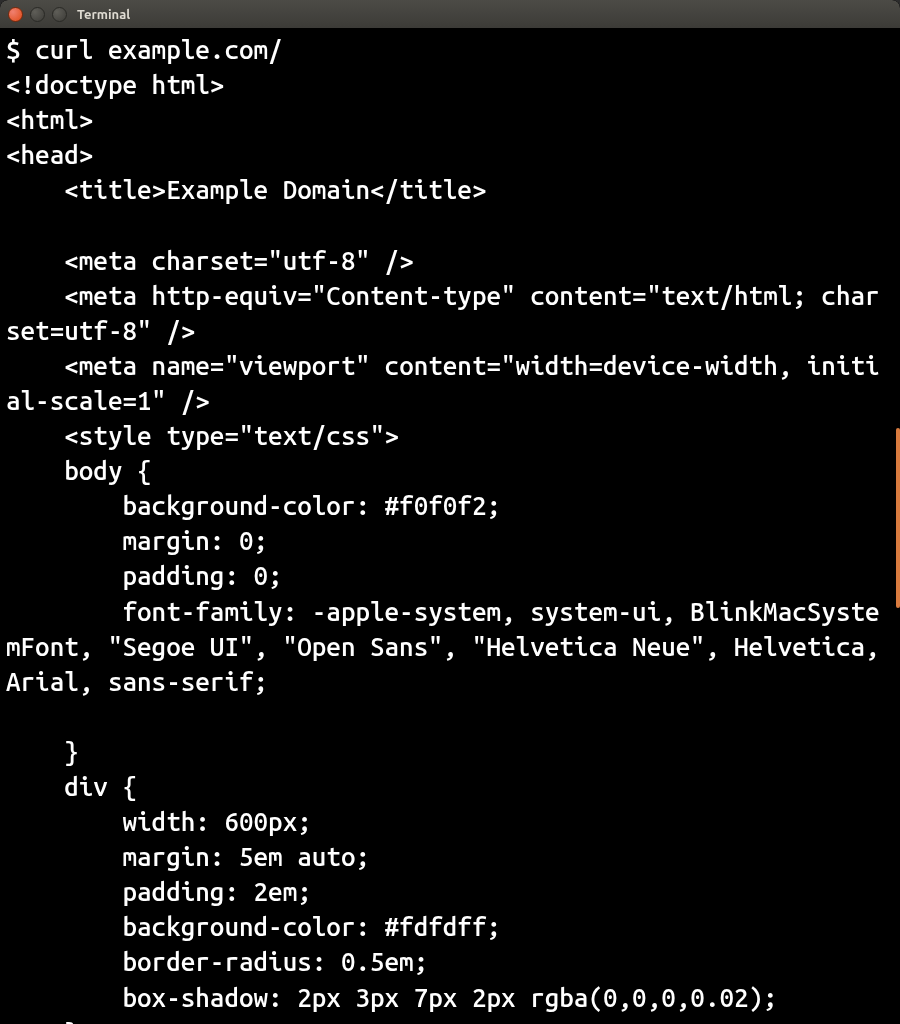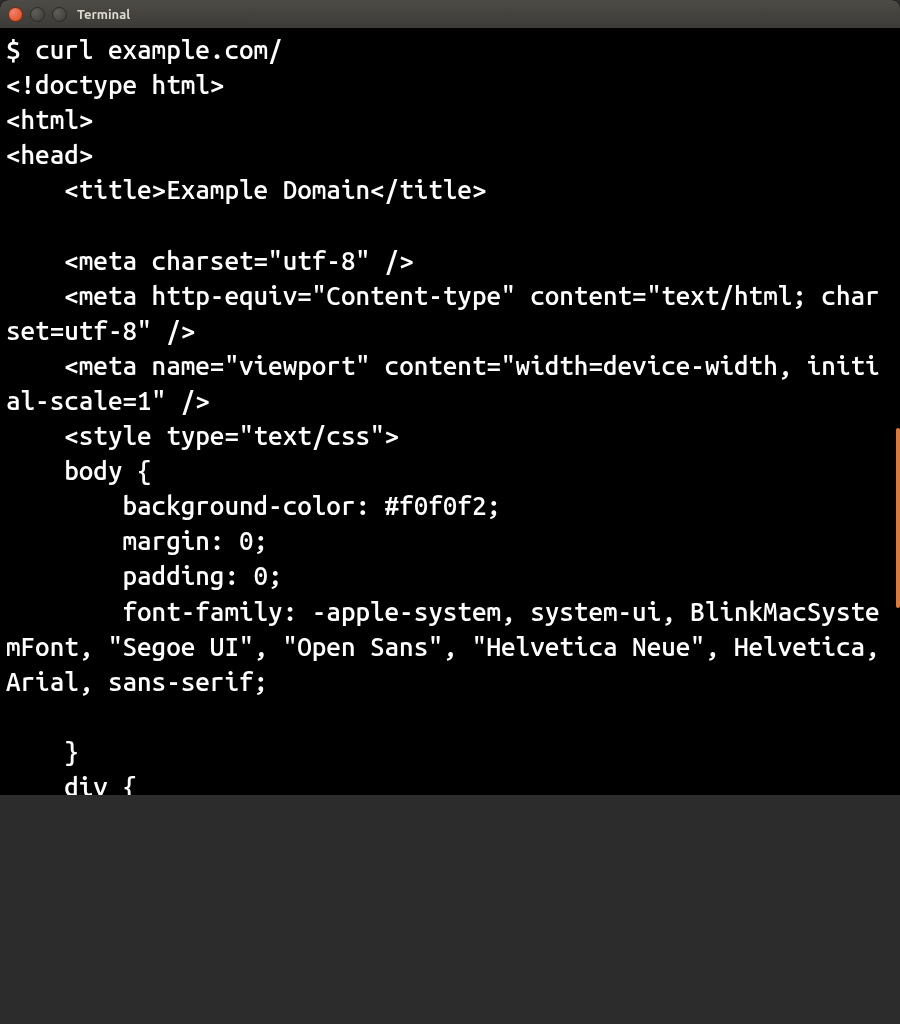--- a/index.html
+++ b/index.html
@@ -9,21 +9,21 @@
     }
     body {
       background: #2c2c2c;
       font-family: "Ubuntu Mono", "DejaVu Sans Mono", Consolas, monospace;
       width: 900px;
       height: 1024px;
       overflow: hidden;
     }
     .window {
       width: 900px;
-      height: 795px;
+      height: 1024px;
       background: #000;
       border-radius: 8px 8px 0 0;
       overflow: hidden;
       position: relative;
     }
     .titlebar {
       height: 28px;
       background: linear-gradient(to bottom, #4c4b46 0%, #3c3b37 100%);
       display: flex;
       align-items: center;

